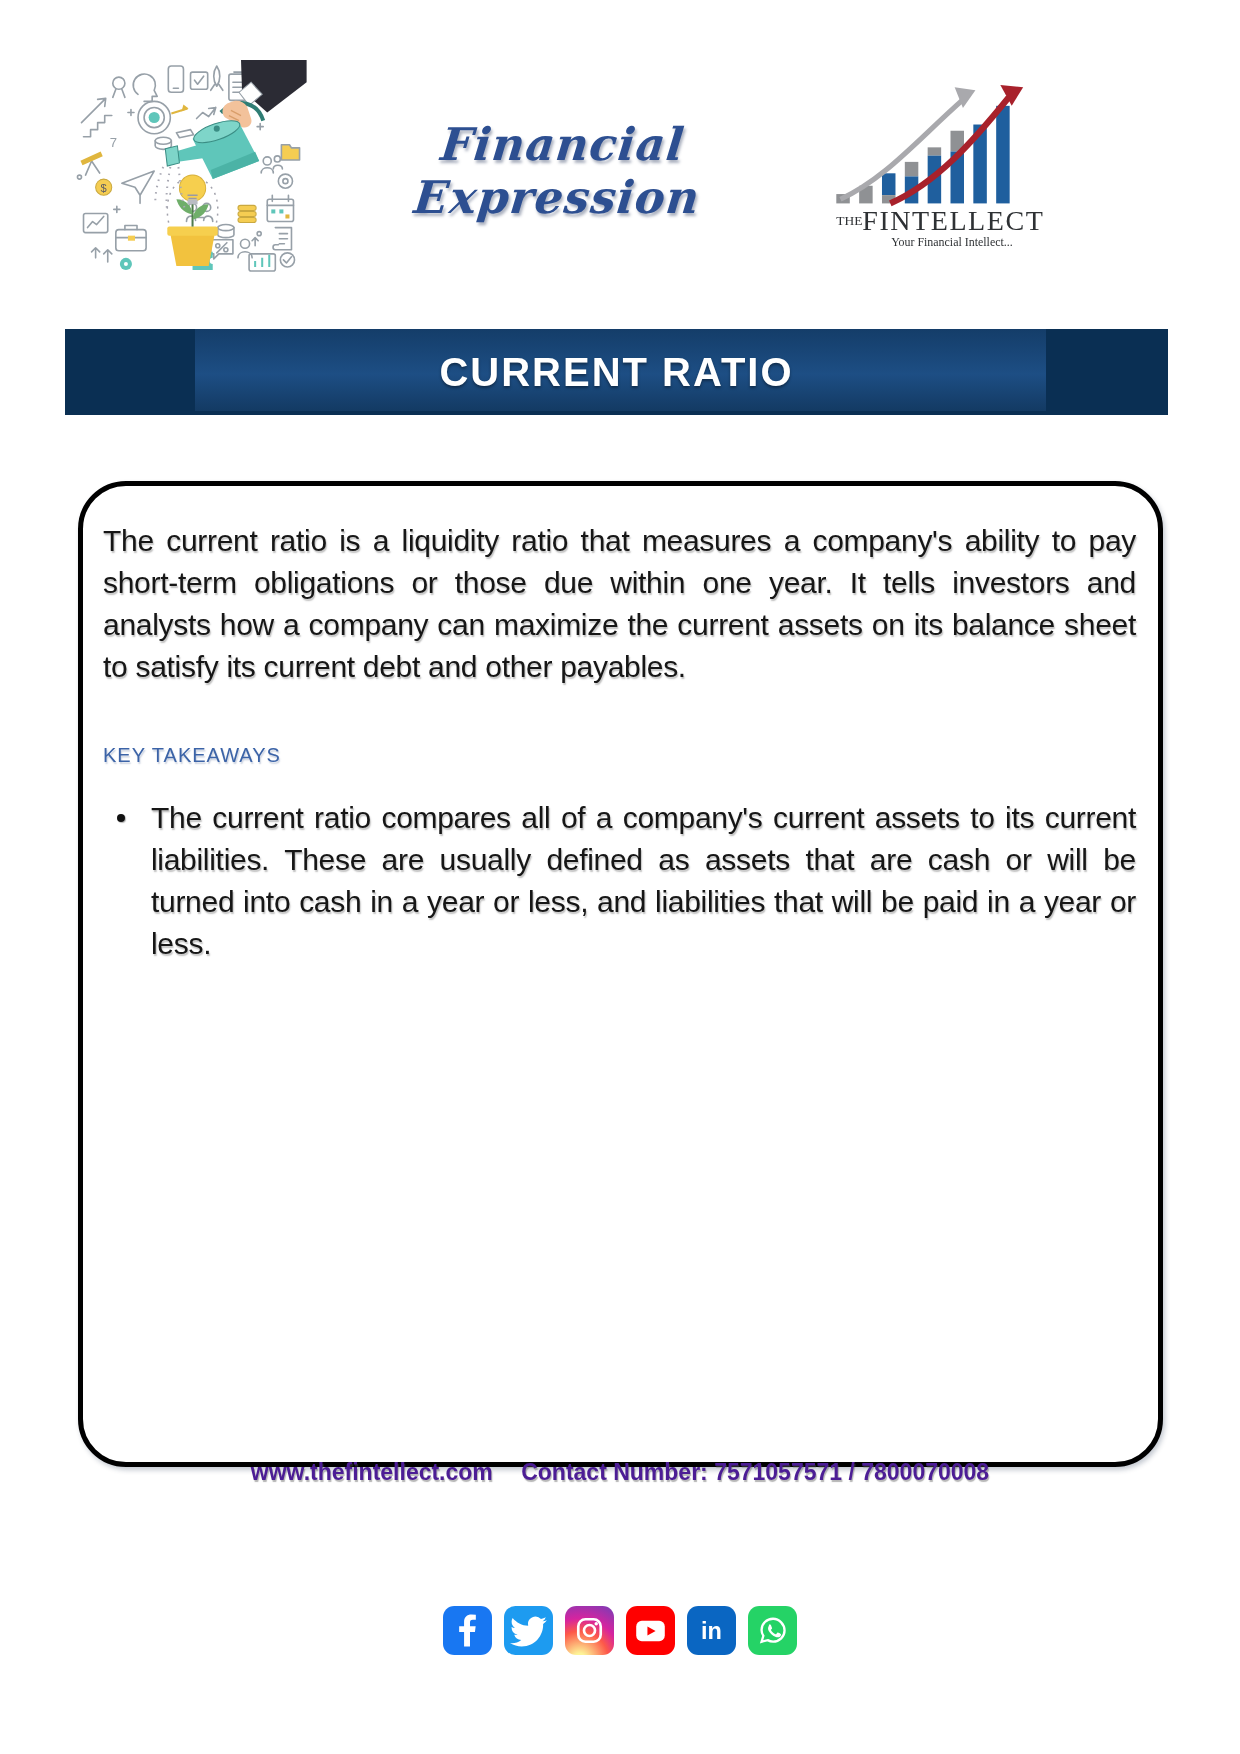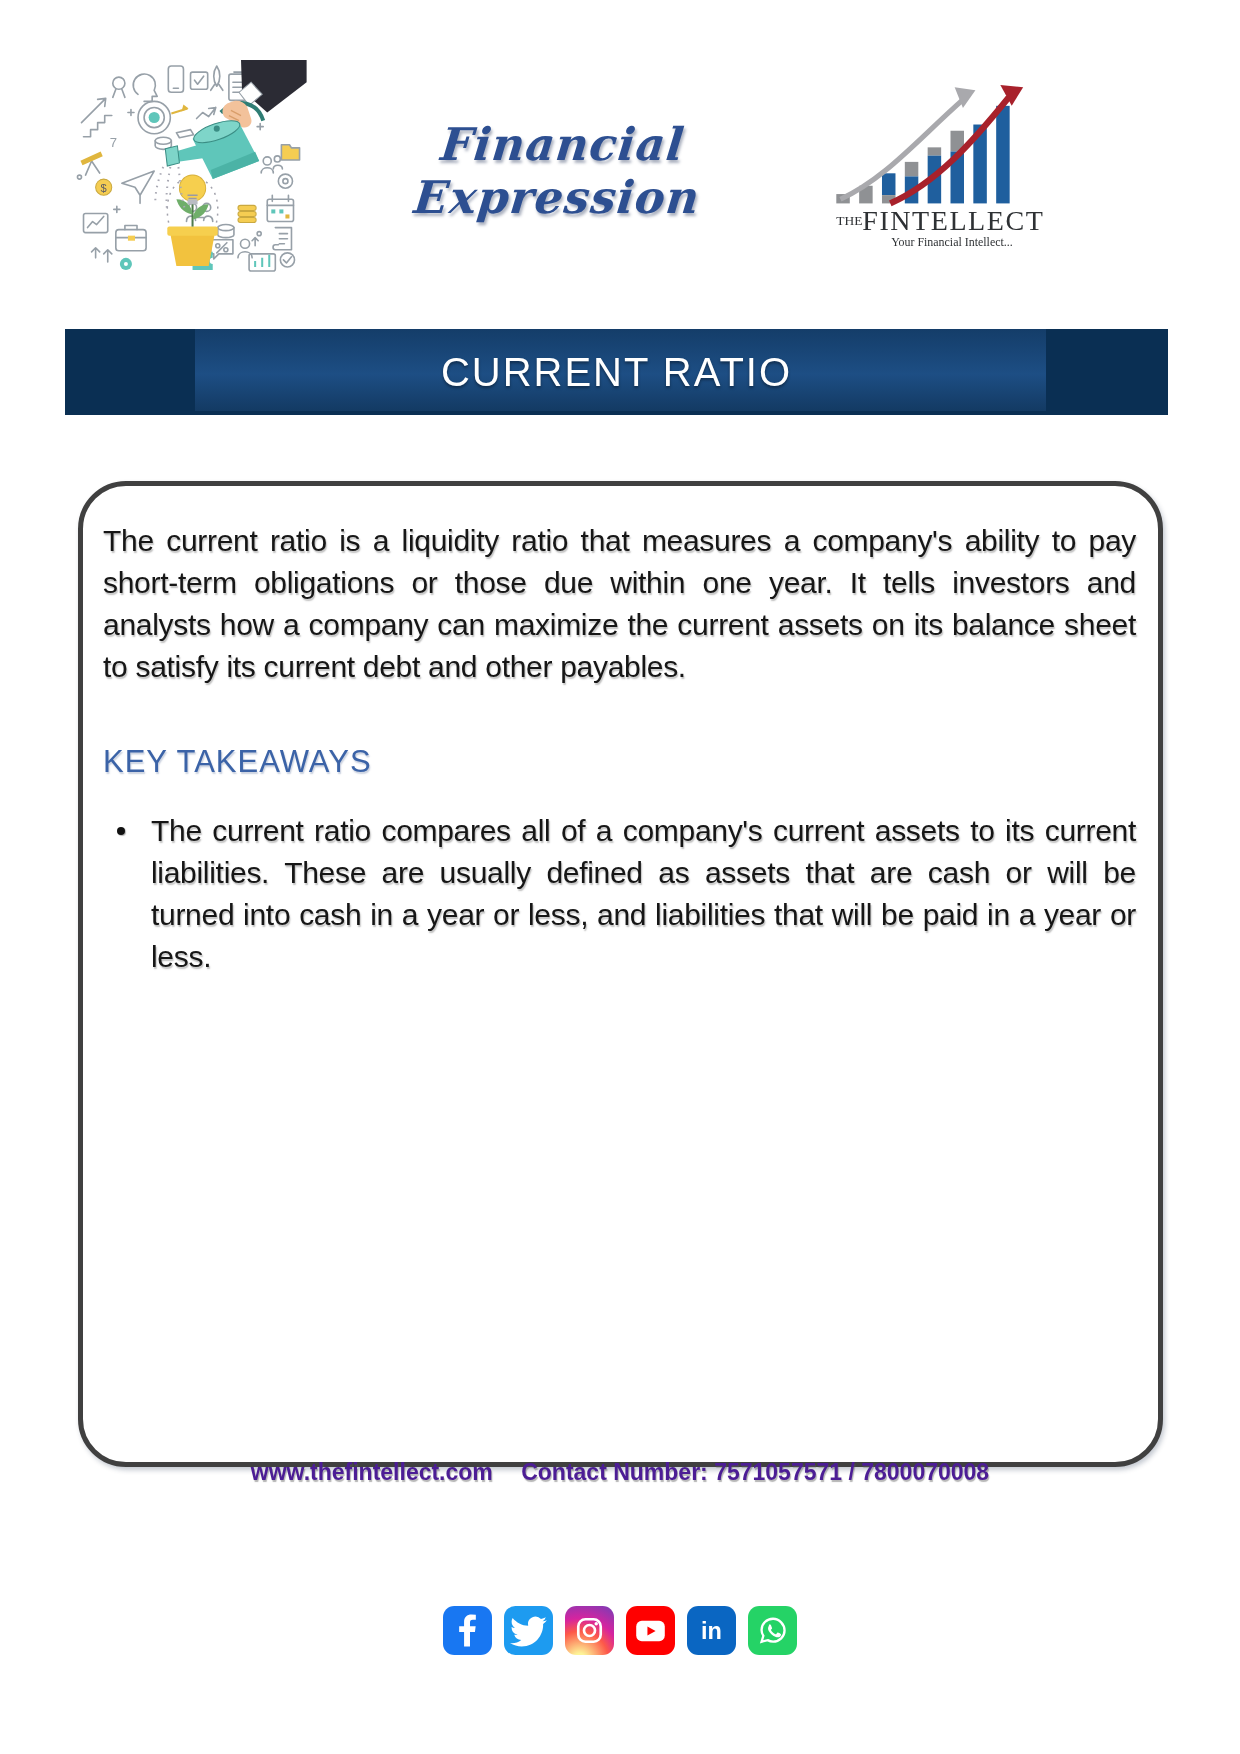--- a/index.html
+++ b/index.html
@@ -21,37 +21,37 @@
   .banner{
     position:absolute;left:65px;top:329px;width:1103px;height:86px;
     background:#0a2f53;
   }
   .banner-panel{
     position:absolute;left:130px;right:122px;top:0;bottom:4px;
     background:linear-gradient(180deg,#143d69 0%,#1d4e84 55%,#133a63 100%);
   }
   .banner-title{
     position:absolute;inset:0;display:flex;align-items:center;justify-content:center;
-    font-size:40px;letter-spacing:2px;color:#ffffff;font-weight:400;
+    font-size:40px;letter-spacing:2px;color:#ffffff;font-weight:700;
     text-shadow:0 2px 3px rgba(0,0,0,.4);
   }
   
   .content-box{
     position:absolute;left:78px;top:481px;width:1085px;height:986px;box-sizing:border-box;
-    border:5px solid #404040;border-radius:48px;padding:34px 22px 0 20px;
+    border:5px solid #000000;border-radius:48px;padding:34px 22px 0 20px;
     box-shadow:2px 3px 5px rgba(20,40,70,.25);background:#fff;
   }
   .body-text{
     font-size:30px;line-height:42px;letter-spacing:-.3px;
     text-align:justify;color:#161616;
     text-shadow:1px 2px 1.5px rgba(70,70,70,.35);
   }
   .intro{margin:0;}
   .takeaways-heading{
-    margin:56px 0 30px 0;font-size:31px;font-weight:400;letter-spacing:1px;
+    margin:56px 0 30px 0;font-size:20px;font-weight:400;letter-spacing:1px;
     color:#3b63a7;text-shadow:1px 2px 1.5px rgba(100,120,160,.35);
   }
   .bullet{display:flex;margin:0 0 24px 0;padding-left:14px;}
   .bullet .dot{
     flex:0 0 auto;width:8px;height:8px;border-radius:50%;background:#111;
     margin:17px 26px 0 0;box-shadow:1px 1px 1px rgba(70,70,70,.4);
   }
   .bullet p{margin:0;flex:1;}
   
   .footer-contact{

